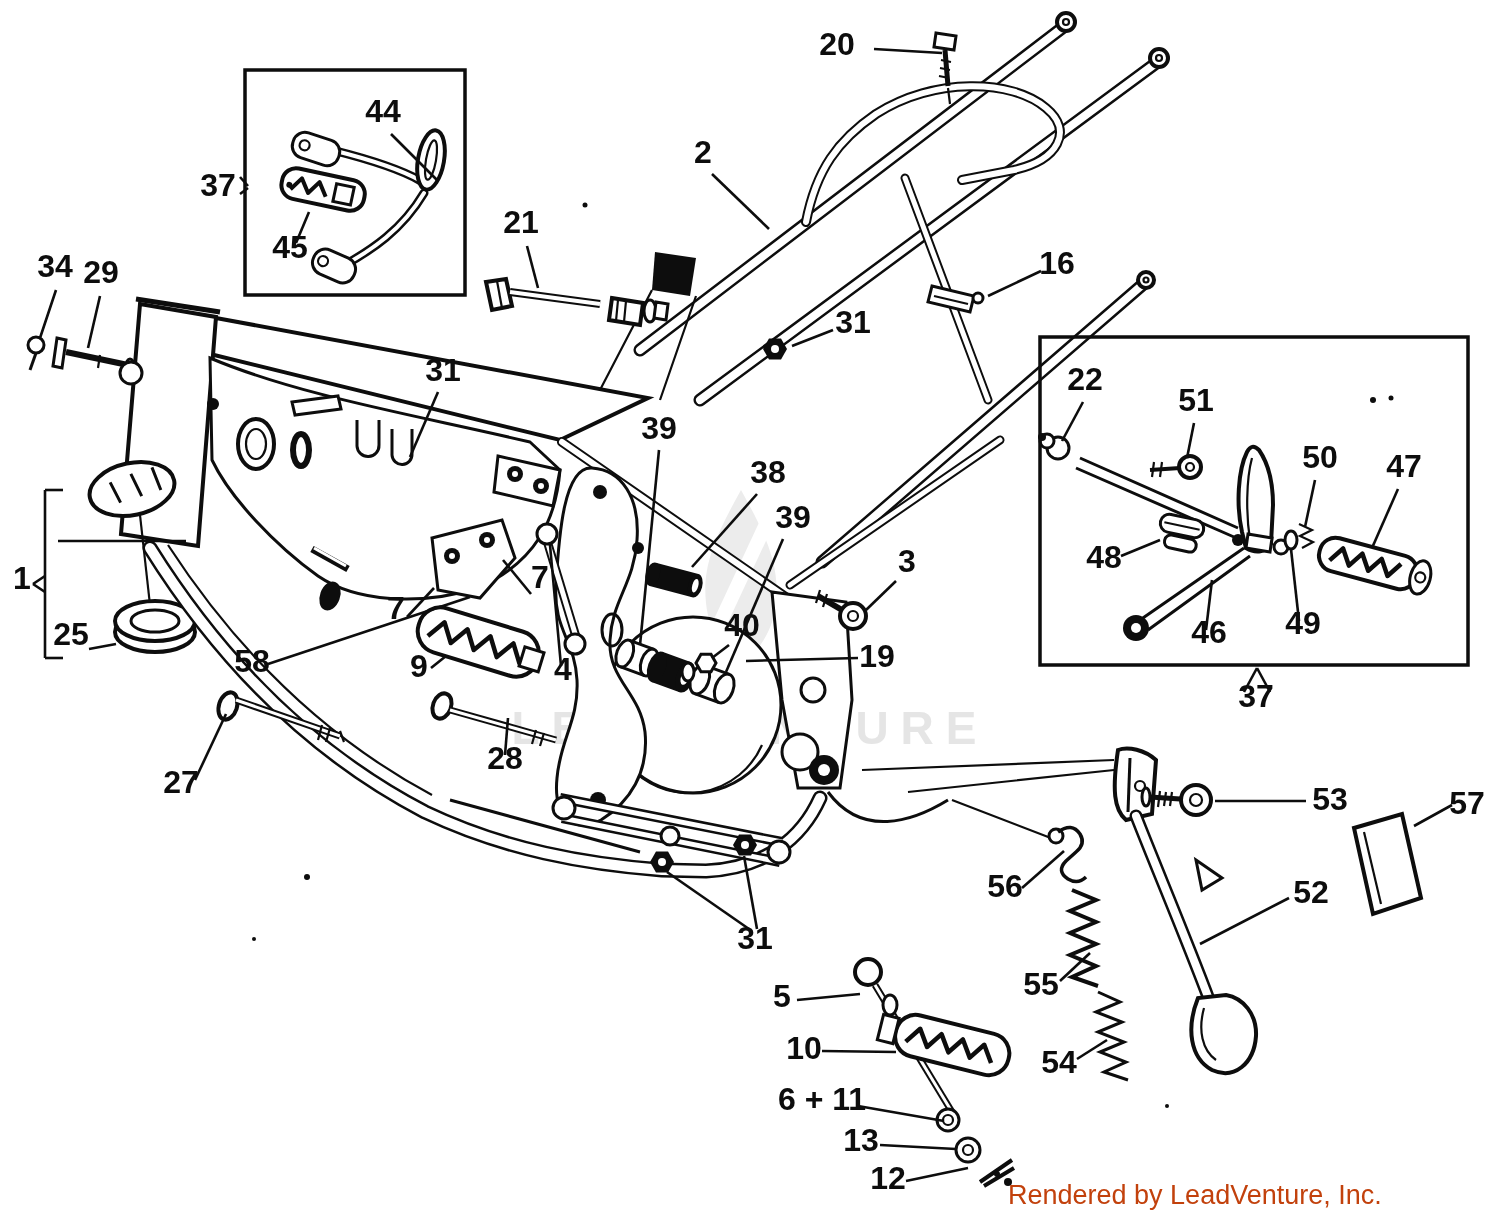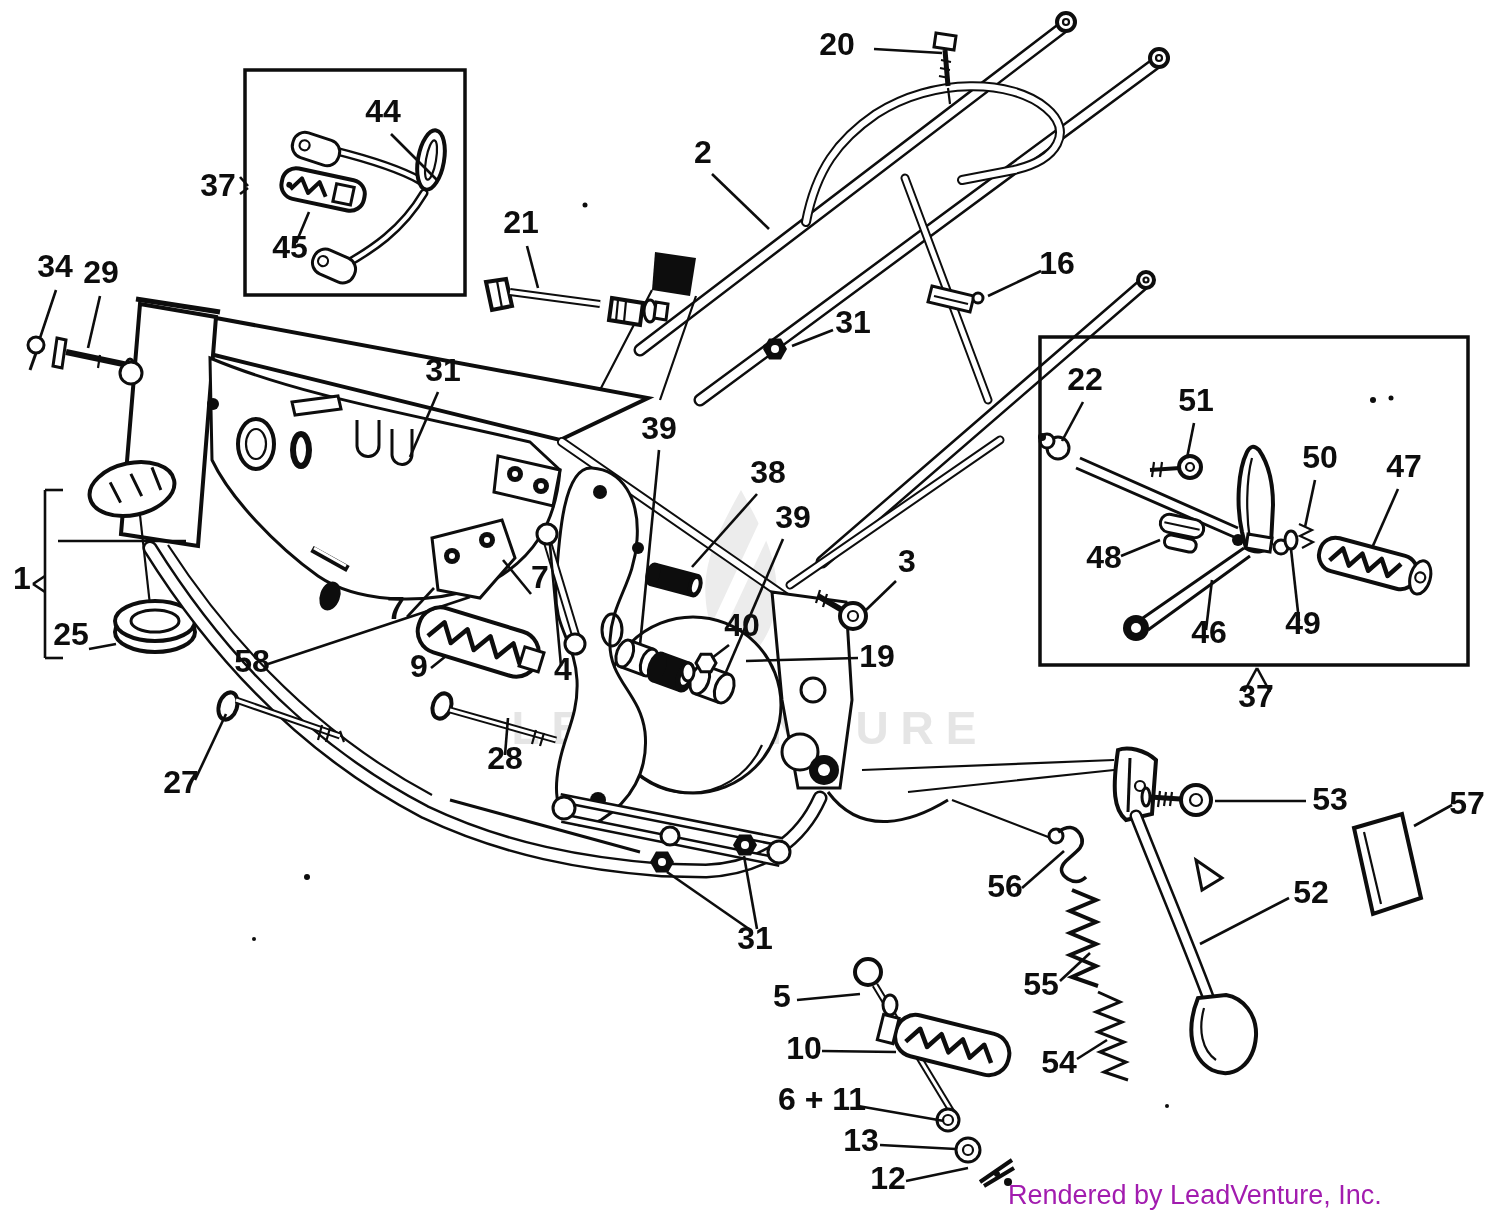--- a/index.html
+++ b/index.html
@@ -10,21 +10,21 @@
   .ln{fill:none;stroke:#0d0d0d;stroke-width:3;}
   .ln2{fill:none;stroke:#0d0d0d;stroke-width:2.2;}
   .k{fill:#0d0d0d;stroke:none;}
   .to{fill:none;stroke:#0d0d0d;stroke-width:13;stroke-linecap:round;}
   .ti{fill:none;stroke:#fff;stroke-width:8;stroke-linecap:round;}
   .to2{fill:none;stroke:#0d0d0d;stroke-width:10;stroke-linecap:round;}
   .ti2{fill:none;stroke:#fff;stroke-width:6;stroke-linecap:round;}
   .to3{fill:none;stroke:#0d0d0d;stroke-width:9;stroke-linecap:round;}
   .ti3{fill:none;stroke:#fff;stroke-width:5;stroke-linecap:round;}
   .zig{fill:none;stroke:#0d0d0d;stroke-width:4.5;stroke-linejoin:round;}
-  .footer-text{position:absolute;left:1008px;top:1180px;font-size:27px;color:#a21caf;white-space:nowrap;}
+  .footer-text{position:absolute;left:1008px;top:1180px;font-size:27px;color:#c2410c;white-space:nowrap;}
 </style>
 </head>
 <body>
 
 <svg id="diagram" viewBox="0 0 1500 1215" width="1500" height="1215" xmlns="http://www.w3.org/2000/svg">
 
   <g>
     <path d="M741,490 C716,535 702,565 706,603 C709,634 726,652 741,668 C756,652 773,634 776,603 C780,565 766,535 741,490 Z" fill="#ececec"></path>
     <path d="M712,640 L768,520" stroke="#ffffff" stroke-width="14" fill="none"></path>
     <text x="750" y="744" text-anchor="middle" font-size="46" font-weight="bold" letter-spacing="12" fill="#e5e5e5" font-family="Liberation Sans, sans-serif">LEADVENTURE</text>

